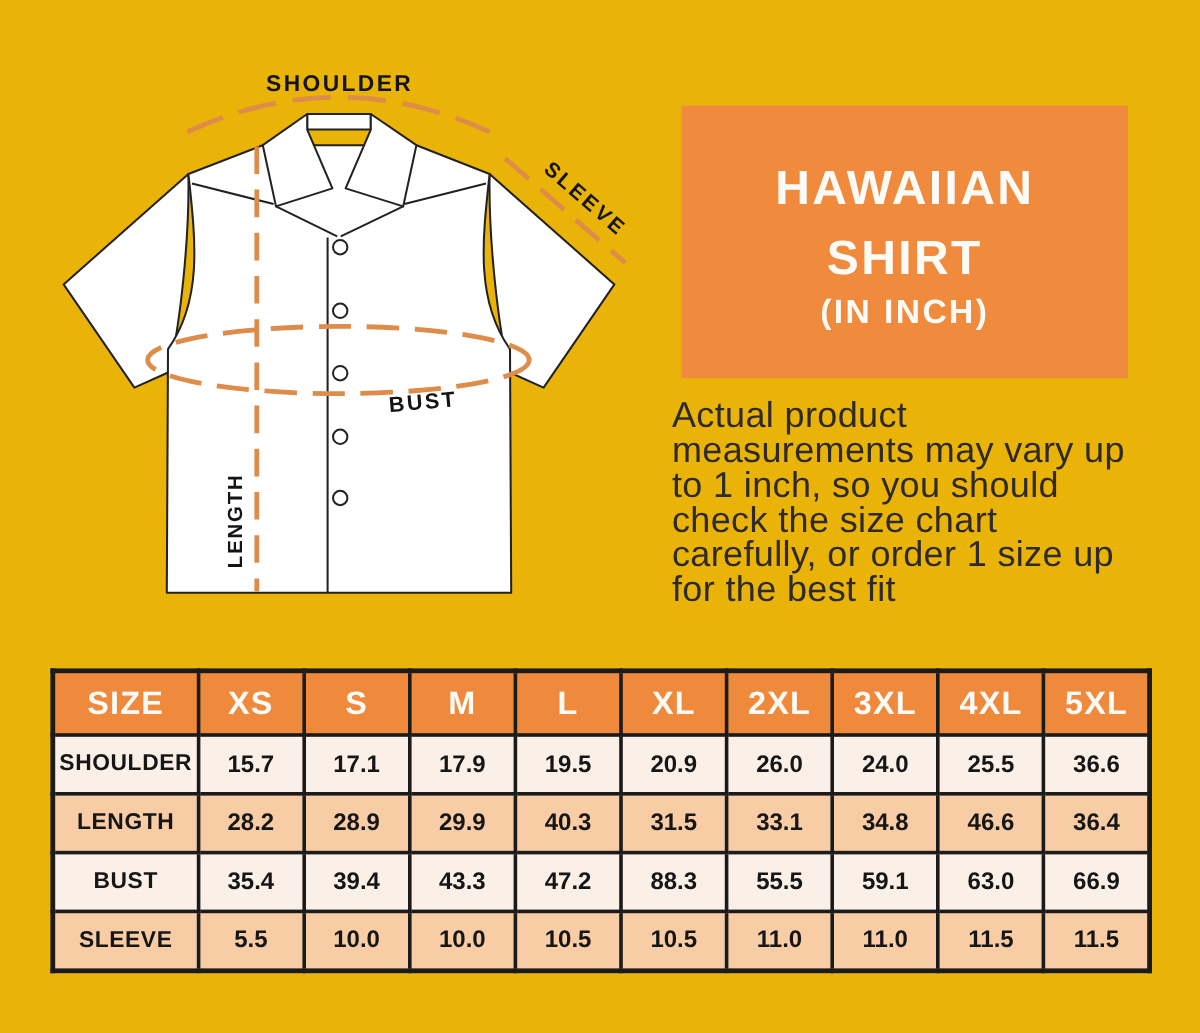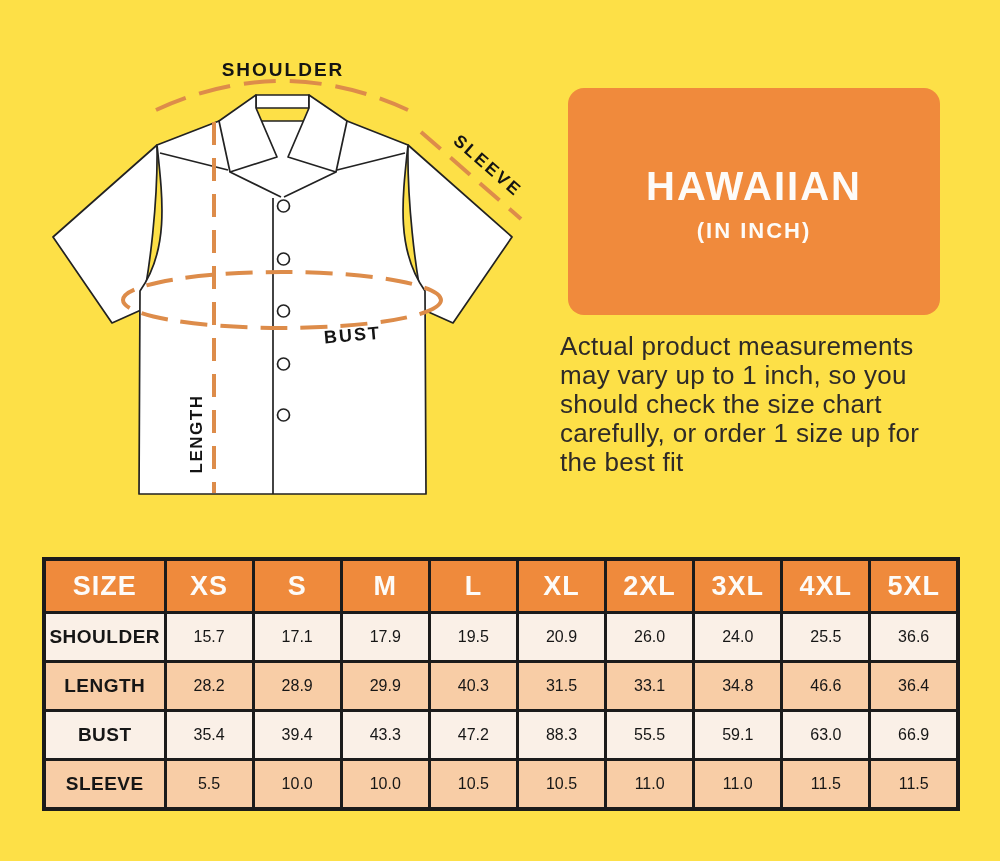--- a/index.html
+++ b/index.html
@@ -1,63 +1,63 @@
 <!DOCTYPE html>
 <html><head>
 <meta charset="utf-8">
 <style>
   html,body{margin:0;padding:0;background:#f0e7e4;}
   .canvas{
-    position:relative;width:1000px;height:861px;background:#fde047;
+    position:relative;width:1000px;height:861px;background:#eab308;
     overflow:hidden;font-family:"Liberation Sans","DejaVu Sans",sans-serif;
   }
   
   .shirt-svg{position:absolute;left:0;top:0;}
   .lineart{fill:#ffffff;stroke:#222222;stroke-width:1.7;stroke-linejoin:round;}
   .seam{fill:none;stroke:#222222;stroke-width:1.7;stroke-linejoin:round;}
   .dash{fill:none;stroke:#dd8c4a;stroke-width:4;}
   .diagram-label{
     font-family:"Liberation Sans","DejaVu Sans",sans-serif;
     font-weight:bold;fill:#141414;
   }
   
   .title-card{
     position:absolute;left:568px;top:88px;width:372px;height:227px;
     background:#f08a3c;color:#fdfbf8;display:flex;flex-direction:column;
-    align-items:center;justify-content:center;text-align:center;border-radius:16px;
+    align-items:center;justify-content:center;text-align:center;
   }
   .title-card .t1{font-size:40px;font-weight:800;letter-spacing:2px;line-height:58px;}
   .title-card .t2{font-size:40px;font-weight:800;letter-spacing:2px;line-height:58px;}
   .title-card .t3{font-size:28px;font-weight:800;letter-spacing:3px;line-height:44px;}
-  .title-card .t4{font-size:22px;font-weight:800;letter-spacing:2px;line-height:32px;}
+  .title-card .t4{font-size:28px;font-weight:800;letter-spacing:2px;line-height:32px;}
   
   .note{
     position:absolute;left:560px;top:332px;width:392px;
-    font-size:26px;line-height:29px;color:#2e2a28;letter-spacing:.3px;
+    font-size:30px;line-height:29px;color:#2e2a28;letter-spacing:.3px;
   }
   
   table.size-table{
     position:absolute;left:42px;top:557px;width:918px;
     border-collapse:collapse;table-layout:fixed;
     border:4px solid #1b1b1b;
   }
   .size-table th,.size-table td{
     border:3px solid #1b1b1b;text-align:center;vertical-align:middle;
     padding:0;color:#161616;
   }
   .size-table col.label-col{width:121px;}
   .size-table thead th{
     background:#ef8a3c;color:#fdfbf8;font-size:27px;font-weight:800;
     letter-spacing:1px;height:50px;
   }
   .size-table tbody tr{height:49px;}
   .size-table tbody tr.cream{background:#faf0e7;}
   .size-table tbody tr.peach{background:#f8cda6;}
   .size-table tbody th.rowlabel{font-size:19px;font-weight:bold;letter-spacing:.5px;}
-  .size-table tbody td{font-size:16px;font-weight:normal;}
+  .size-table tbody td{font-size:20px;font-weight:bold;}
 </style>
 </head>
 <body>
 
 <div class="canvas">
 
   <svg class="shirt-svg" width="545" height="545" viewBox="0 0 545 545">
 
     <path class="lineart" d="M157,145 L53,237 L112,323 L141,310 C150,270 158,200 157,145 Z"></path>
     <path class="lineart" d="M408,145 L512,237 L453,323 L424,310 C415,270 407,200 408,145 Z"></path>
@@ -90,20 +90,21 @@
     <path class="dash" stroke-dasharray="23 13" d="M214,122 L214,493"></path>
 
     <text class="diagram-label" x="283" y="76" font-size="19" letter-spacing="2" text-anchor="middle">SHOULDER</text>
     <text class="diagram-label" transform="translate(484,170) rotate(41)" font-size="17.5" letter-spacing="2.5" text-anchor="middle">SLEEVE</text>
     <text class="diagram-label" transform="translate(353,341) rotate(-5)" font-size="18" letter-spacing="2" text-anchor="middle">BUST</text>
     <text class="diagram-label" transform="translate(202,434) rotate(-90)" font-size="17" letter-spacing="1.5" text-anchor="middle">LENGTH</text>
   </svg>
 
   <div class="title-card">
     <div class="t1">HAWAIIAN</div>
+    <div class="t2">SHIRT</div>
     <div class="t4">(IN INCH)</div>
   </div>
 
   <div class="note">Actual product measurements may vary up to 1 inch, so you should check the size chart carefully, or order 1 size up for the best fit</div>
 
   <table class="size-table">
     <colgroup>
         <col class="label-col">
         <col>
         <col>

